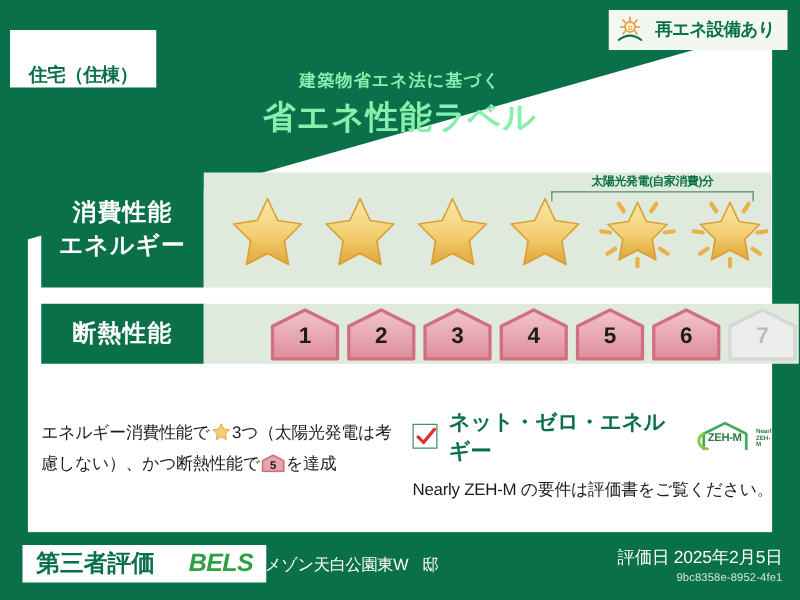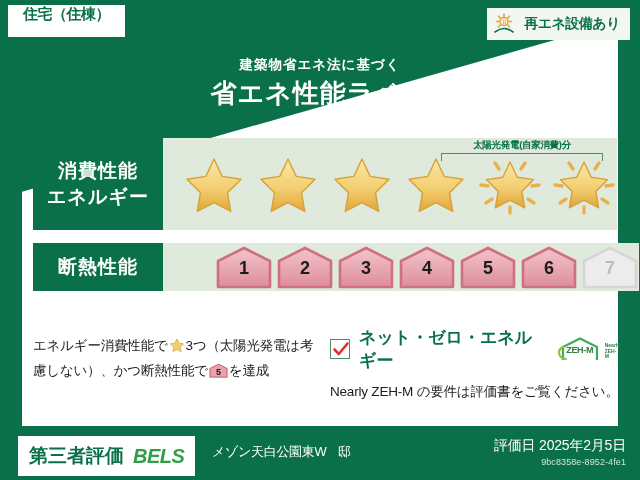--- a/index.html
+++ b/index.html
@@ -19,24 +19,24 @@
     position: absolute;
     left: 22px; top: 22px;
     width: 596px; height: 404px;
     background: #ffffff;
     clip-path: polygon(0 100%, 0 42%, 100% 0, 100% 100%);
   }
 
   
   .category-chip {
     position: absolute;
-    left: 8px; top: 5px;
-    width: 117px; height: 32px;
+    left: 8px; top: 24px;
+    width: 117px; height: 46px;
     background: #ffffff;
-    display: flex; align-items: flex-start; justify-content: center;
+    display: flex; align-items: flex-end; justify-content: center;
     color: #0a7049;
     font-size: 15px; font-weight: bold;
     letter-spacing: -0.5px;
   }
 
   
   .renew-chip {
     position: absolute;
     right: 10px; top: 8px;
     height: 32px;
@@ -47,21 +47,21 @@
     font-size: 14px; font-weight: bold;
     letter-spacing: -0.5px;
   }
   .renew-chip svg { display: block; }
 
   
   .title-block {
     position: absolute;
     left: 0; right: 0; top: 56px;
     text-align: center;
-    color: #ffffff;
+    color: #86efac;
   }
   .title-sub {
     font-size: 13.5px; font-weight: bold; letter-spacing: 1px;
     margin-bottom: 2px;
   }
   .title-main {
     font-size: 26px; font-weight: bold; letter-spacing: 1px;
   }
 
   
@@ -163,23 +163,23 @@
   
   .footer {
     position: absolute;
     left: 0; right: 0; bottom: 0;
     height: 52px;
     background: #0a7049;
   }
   .bels-chip {
     position: absolute;
     left: 18px; top: 8px;
-    height: 40px;
+    height: 30px;
     background: #ffffff;
-    display: flex; align-items: center; gap: 9px;
+    display: flex; align-items: center; gap: 27px;
     padding: 0 11px;
   }
   .bels-chip .third { color: #0a7049; font-size: 19px; font-weight: bold; letter-spacing: 0px; }
   .bels-chip .bels  { color: #2f9e44; font-size: 20px; font-weight: bold; font-style: italic; letter-spacing: -0.5px; }
 
   .bldg-name {
     position: absolute;
     left: 212px; top: 15px;
     color: #ffffff; font-size: 13px; letter-spacing: -0.3px;
   }

